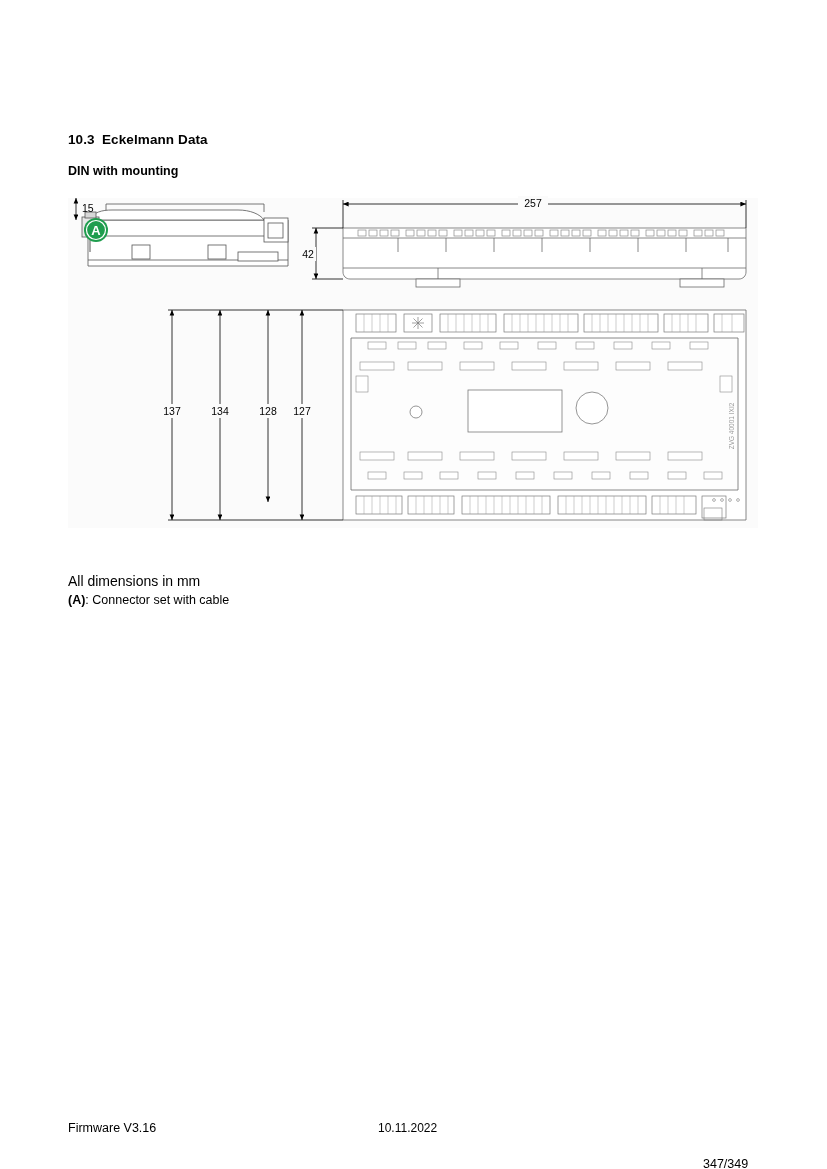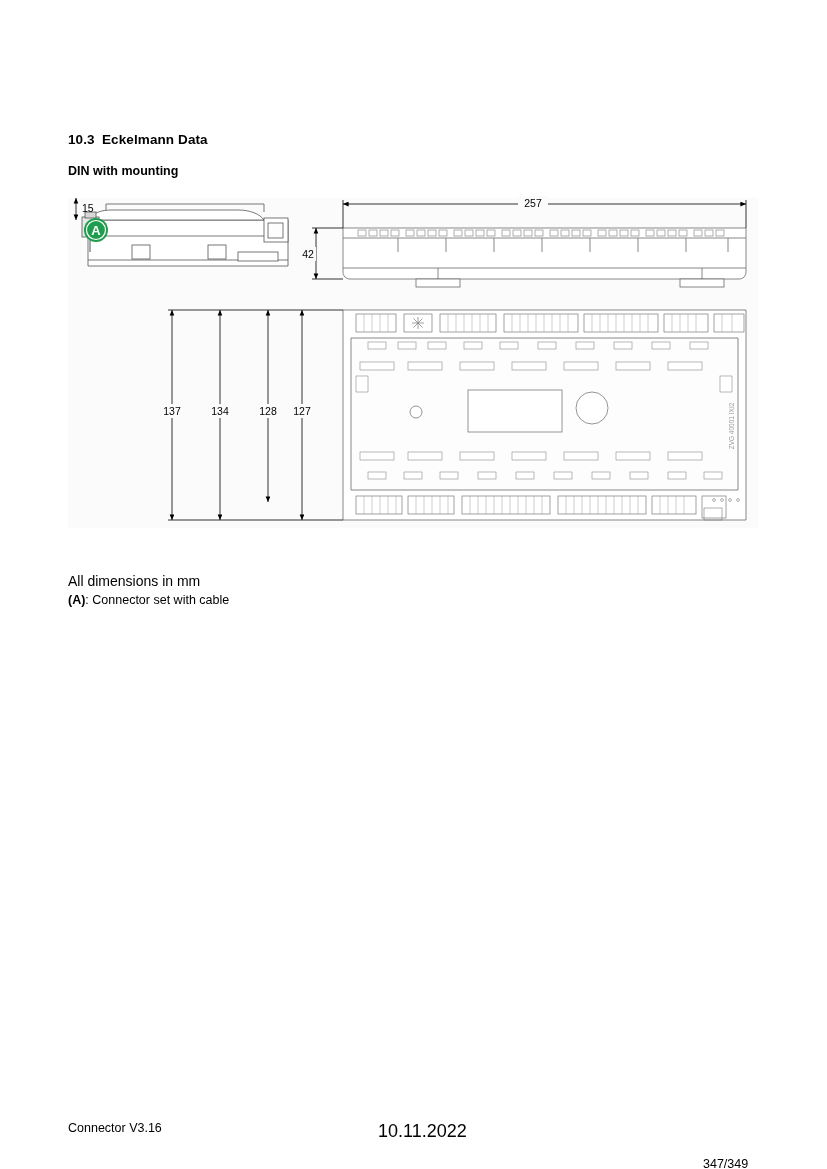--- a/index.html
+++ b/index.html
@@ -86,21 +86,21 @@
   .footer-left {
     position: absolute;
     left: 68px;
     top: 1121px;
     font-size: 12.5px;
   }
   .footer-center {
     position: absolute;
     left: 378px;
     top: 1121px;
-    font-size: 18px;
+    font-size: 12px;
   }
   .footer-right {
     position: absolute;
     left: 703px;
     top: 1157px;
     font-size: 12.5px;
   }
 </style>
 </head>
 <body>
@@ -407,17 +407,17 @@
       </g>
     </svg>
   </div>
 
   <div class="cap1">
     <b>(A)</b><span>: Connector set with cable</span>
   </div>
 
   <div class="cap2">All dimensions in mm</div>
 
-  <div class="footer-left">Connector V3.16</div>
+  <div class="footer-left">Firmware V3.16</div>
   <div class="footer-center">10.11.2022</div>
   <div class="footer-right">347/349</div>
 
 </div>
 
 </body></html>

